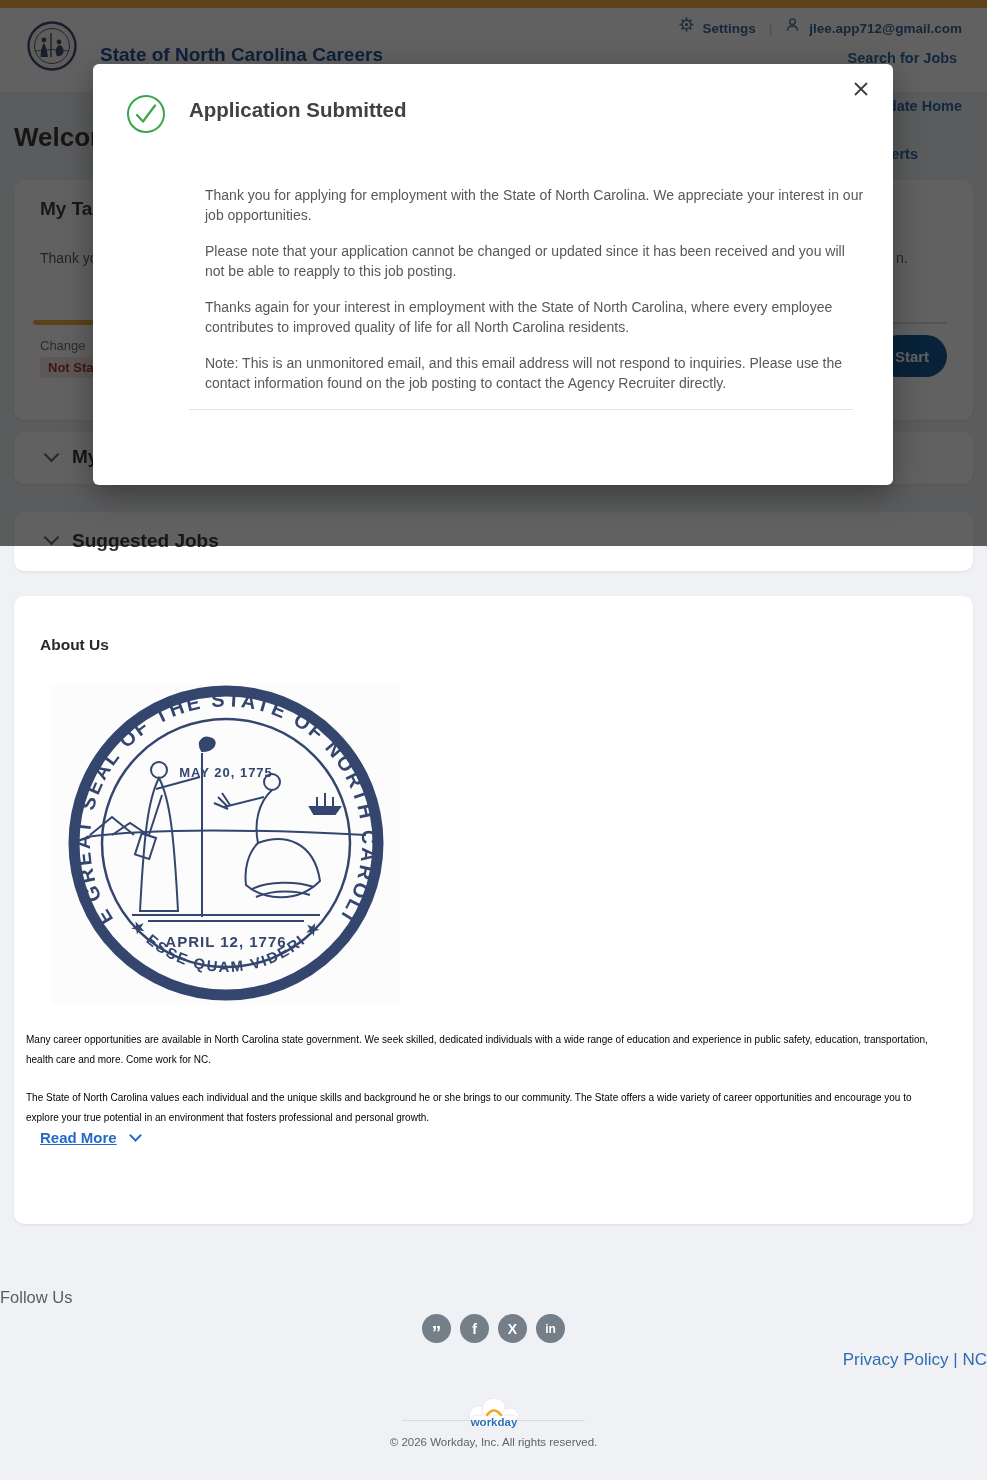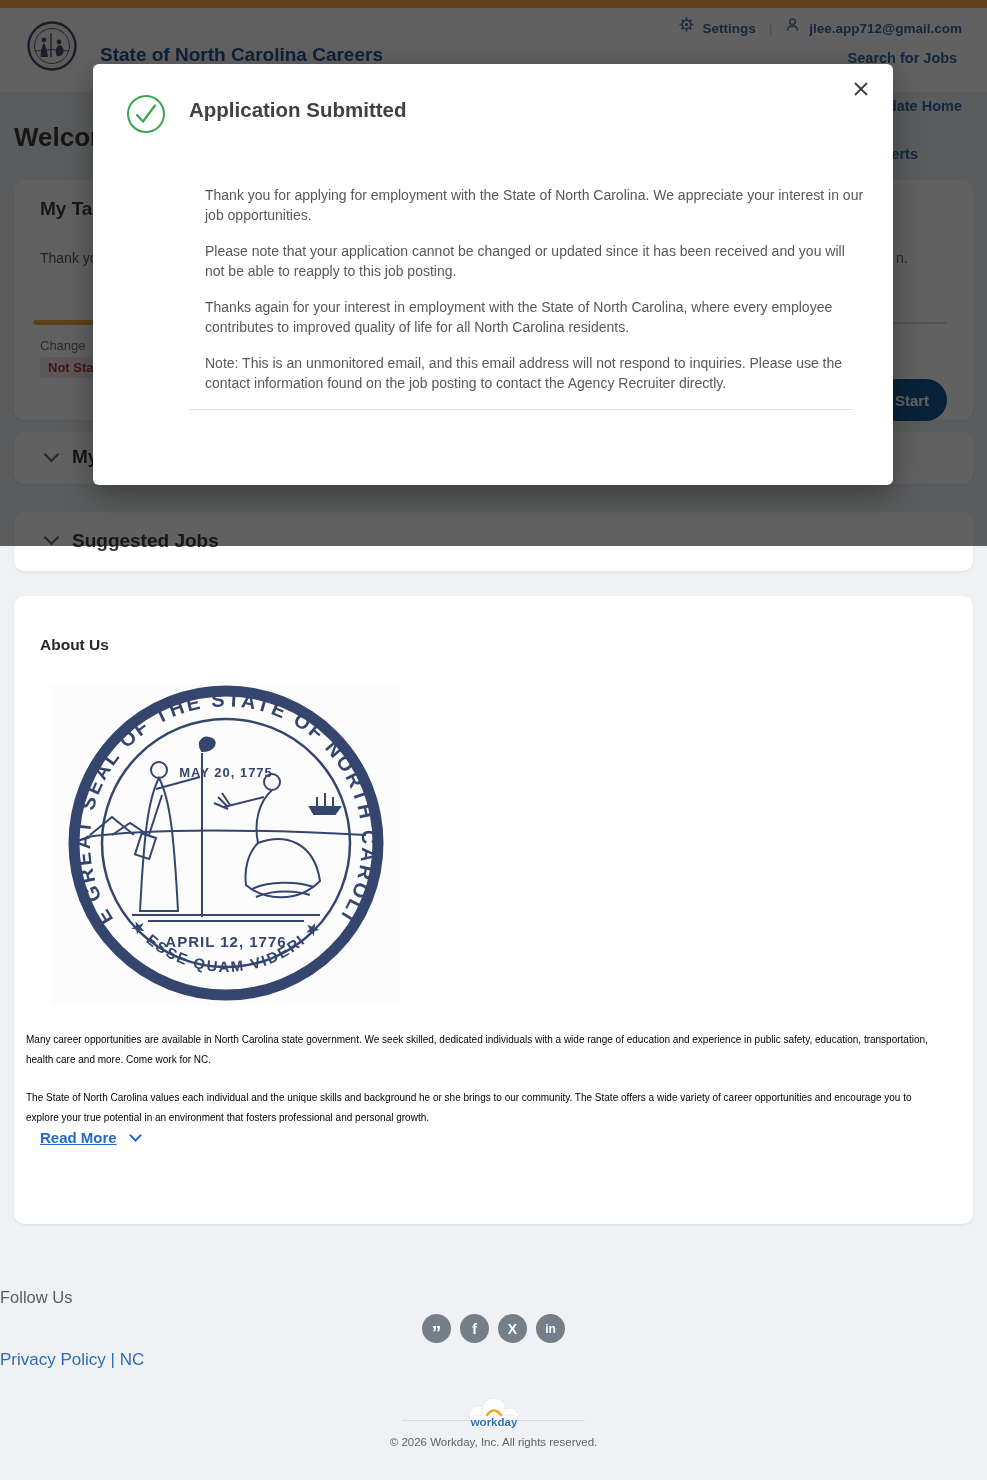--- a/index.html
+++ b/index.html
@@ -26,21 +26,21 @@
   .tasks-title { position:absolute; left:26px; top:18px; font-size:19px; font-weight:bold; color:#35363a; }
   .tasks-intro-l { position:absolute; left:26px; top:70px; font-size:14px; color:#55585c; }
   .tasks-intro-r { position:absolute; left:882px; top:70px; font-size:14px; color:#55585c; }
   .progress-track { position:absolute; left:26px; right:26px; top:142px; height:2px; background:#d9dbde; }
   .progress-fill { position:absolute; left:19px; top:140px; width:260px; height:5px; border-radius:3px; background:#f3a637; }
   .change-label { position:absolute; left:26px; top:158px; font-size:13px; color:#6a6c70; }
   .status-chip { position:absolute; left:26px; top:177px; background:#f7e3e3; border-radius:3px; padding:3px 8px;
                  font-size:13px; font-weight:bold; color:#a52f2e; white-space:nowrap; }
   .start-btn { position:absolute; right:26px; top:155px; height:42px; min-width:70px; padding:0 15px;
                border:none; border-radius:21px; background:#0a5091; color:#fff; font-size:15px;
-               font-weight:bold; font-family:inherit; cursor:pointer;margin-top:44px; }
+               font-weight:bold; font-family:inherit; cursor:pointer; }
   .collapse-card { height:52px; }
   .my-card { left:14px; top:432px; width:959px; }
   .sug-card { left:14px; top:512px; width:959px; height:59px; }
   .chev { position:absolute; left:32px; width:11px; height:11px; border-right:2px solid #5f6165;
           border-bottom:2px solid #5f6165; transform:rotate(45deg); }
   .my-card .chev { top:17px; }
   .sug-card .chev { top:20px; }
   .collapse-label { position:absolute; left:58px; font-size:19px; font-weight:bold; color:#2f3134; }
   .my-card .collapse-label { top:14px; }
   .sug-card .collapse-label { top:18px; }
@@ -59,21 +59,21 @@
              transform:rotate(45deg); margin-top:-4px; }
   
   .follow-us { position:absolute; left:0; top:1288px; width:987px; 
                font-size:16.5px; color:#595d63; }
   .social-row { position:absolute; left:0; top:1314px; width:987px; display:flex; justify-content:center; gap:9px; }
   .social-btn { width:29px; height:29px; border-radius:50%; background:#747f8a; color:#fff;
                 display:flex; align-items:center; justify-content:center; cursor:pointer;
                 font-weight:bold; font-size:14px; }
   .social-btn.gd { font-size:19px; line-height:10px; padding-top:9px; }
   .social-btn.li { font-size:12px; }
-  .privacy { position:absolute; left:0; top:1350px; width:987px; text-align:left;
+  .privacy { position:absolute; left:0; top:1350px; width:987px; text-align:right;
              font-size:17px; color:#2e6db4; cursor:pointer; }
   .wd-divider { position:absolute; left:402px; top:1420px; width:183px; height:1px; background:#d9dcdf; }
   .wd-logo { position:absolute; left:463px; top:1398px; width:62px; height:38px; }
   .copyright { position:absolute; left:0; top:1436px; width:987px; text-align:center;
                font-size:11.5px; color:#5f6368; }
   
   .dim-overlay { position:absolute; left:0; top:0; width:987px; height:546px;
                  background:rgba(8,8,8,0.64); z-index:40; }
   .modal { position:absolute; left:93px; top:64px; width:800px; height:421px; background:#fff;
            border-radius:6px; z-index:50; box-shadow:0 10px 30px rgba(0,0,0,0.35); }

